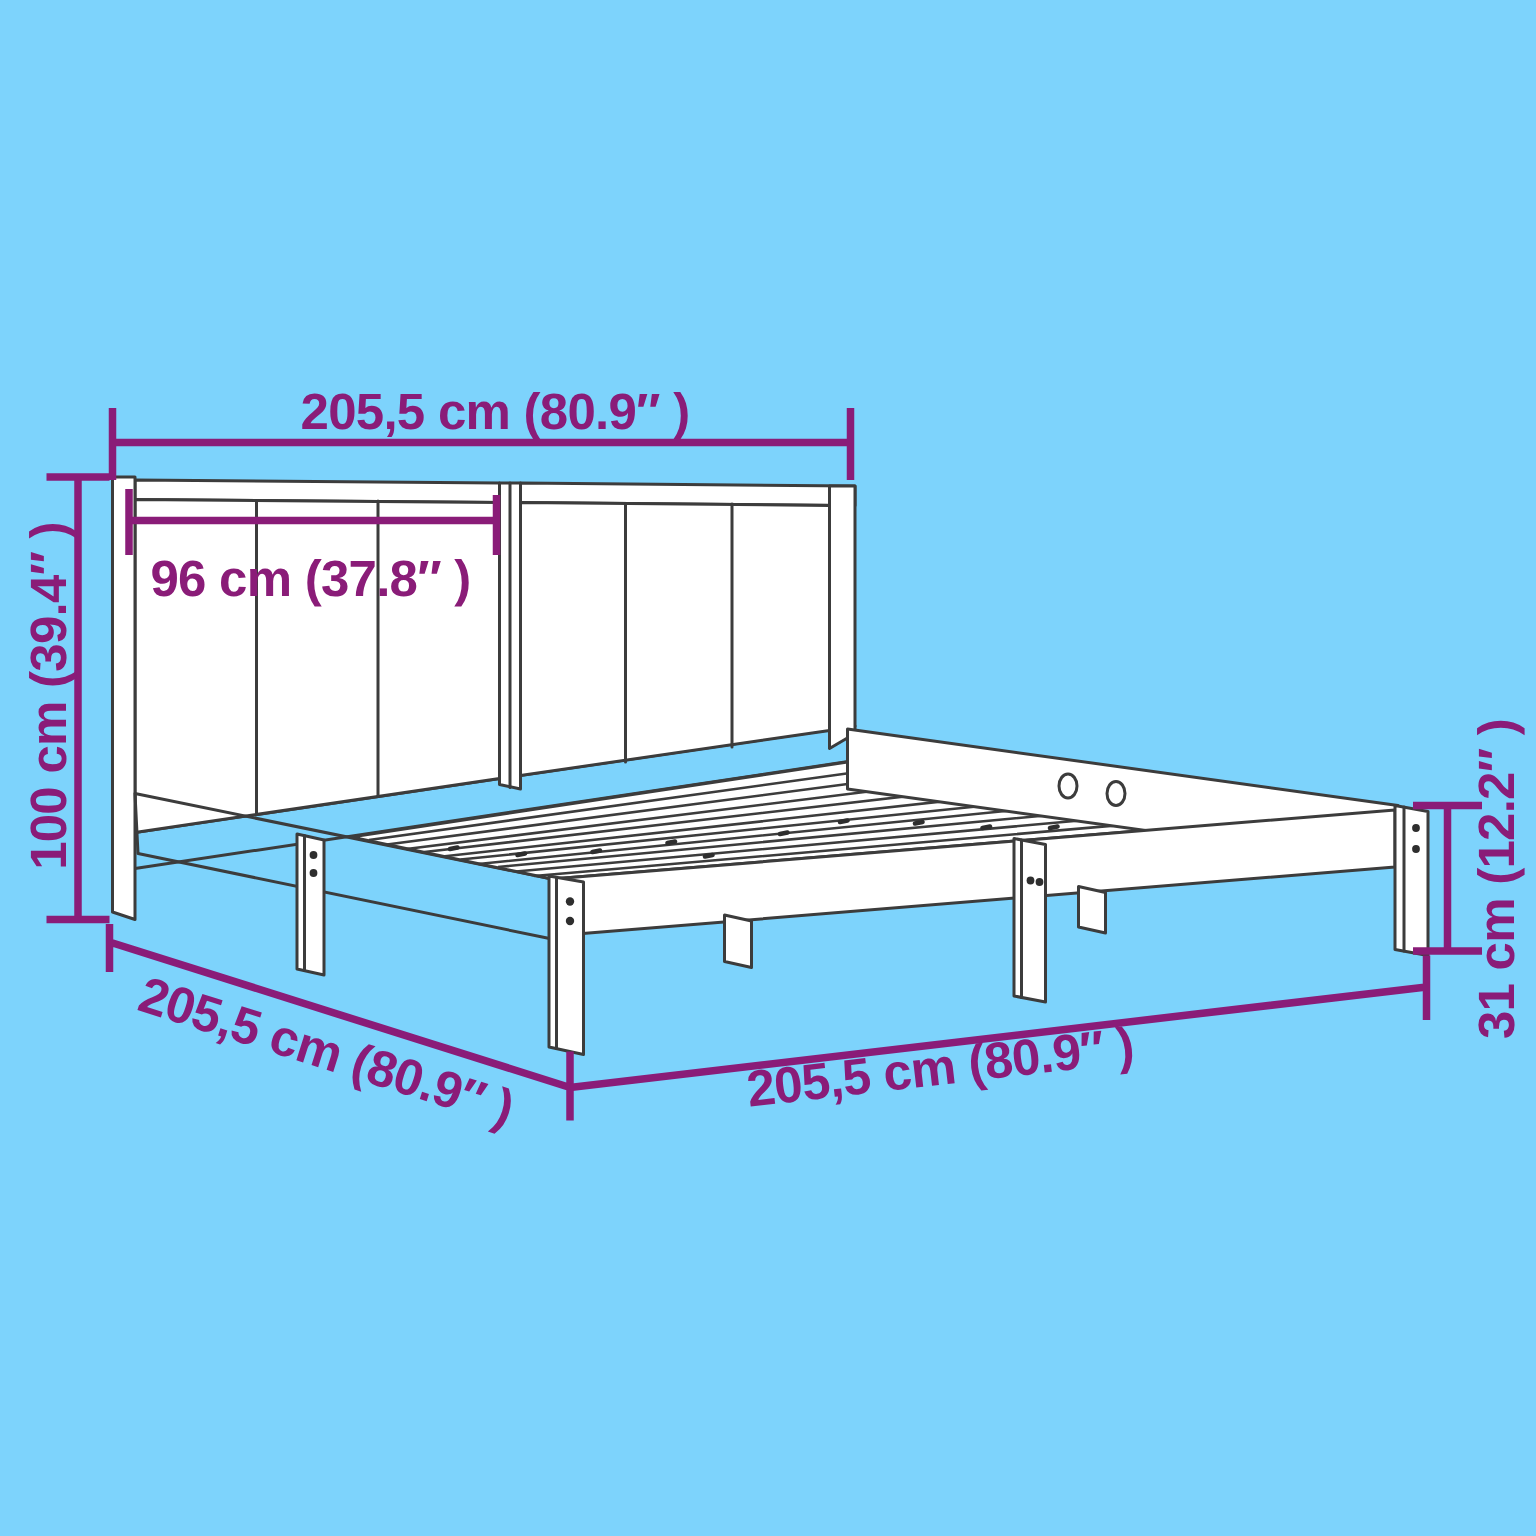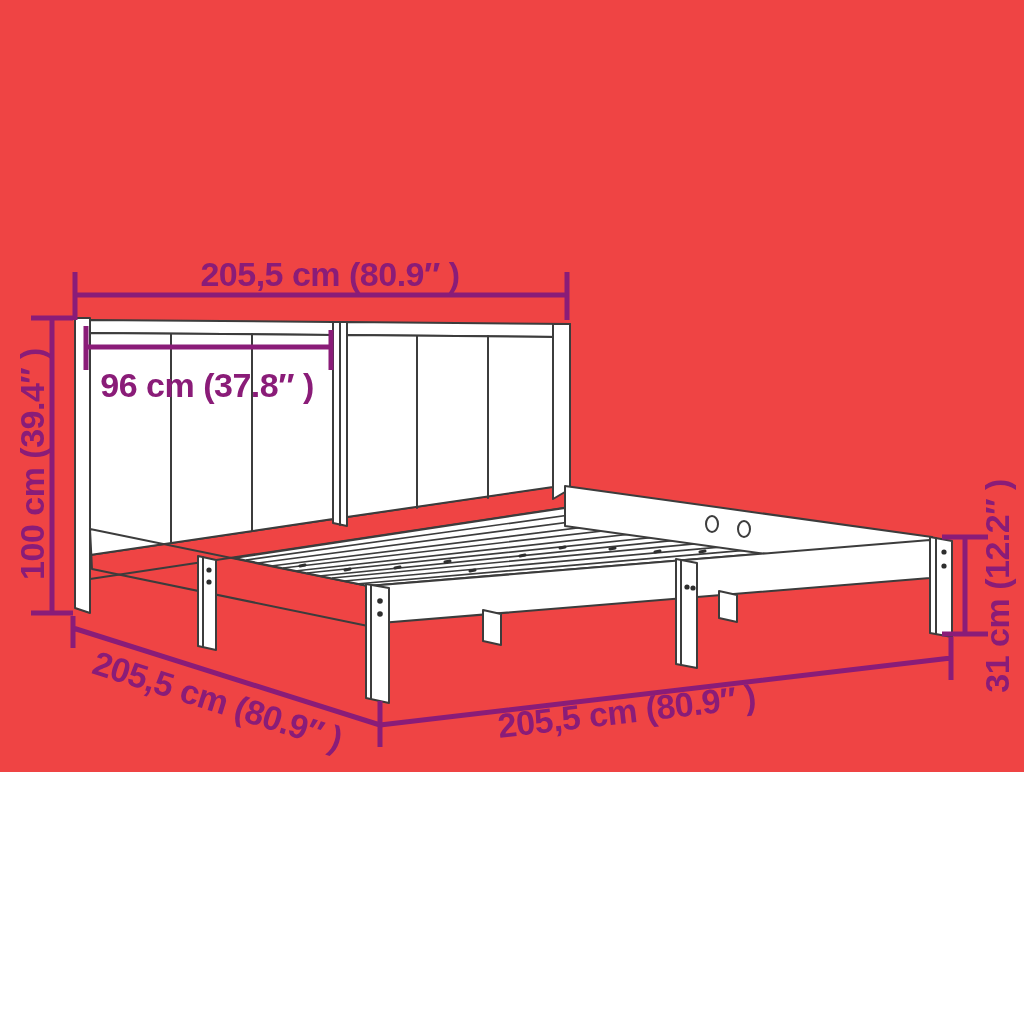--- a/index.html
+++ b/index.html
@@ -6,22 +6,22 @@
     margin: 0;
     padding: 0;
     width: 1024px;
     height: 1024px;
     background: #ffffff;
     font-family: "Liberation Sans", sans-serif;
   }
   #stage {
     position: relative;
     width: 1024px;
-    height: 772px;
-    background: #ef4444;
+    height: 1024px;
+    background: #7dd3fc;
     overflow: hidden;
   }
   svg { display: block; }
   
   .ln {
     fill: none;
     stroke: #3c3c3c;
     stroke-width: 2;
     stroke-linejoin: round;
     stroke-linecap: round;

